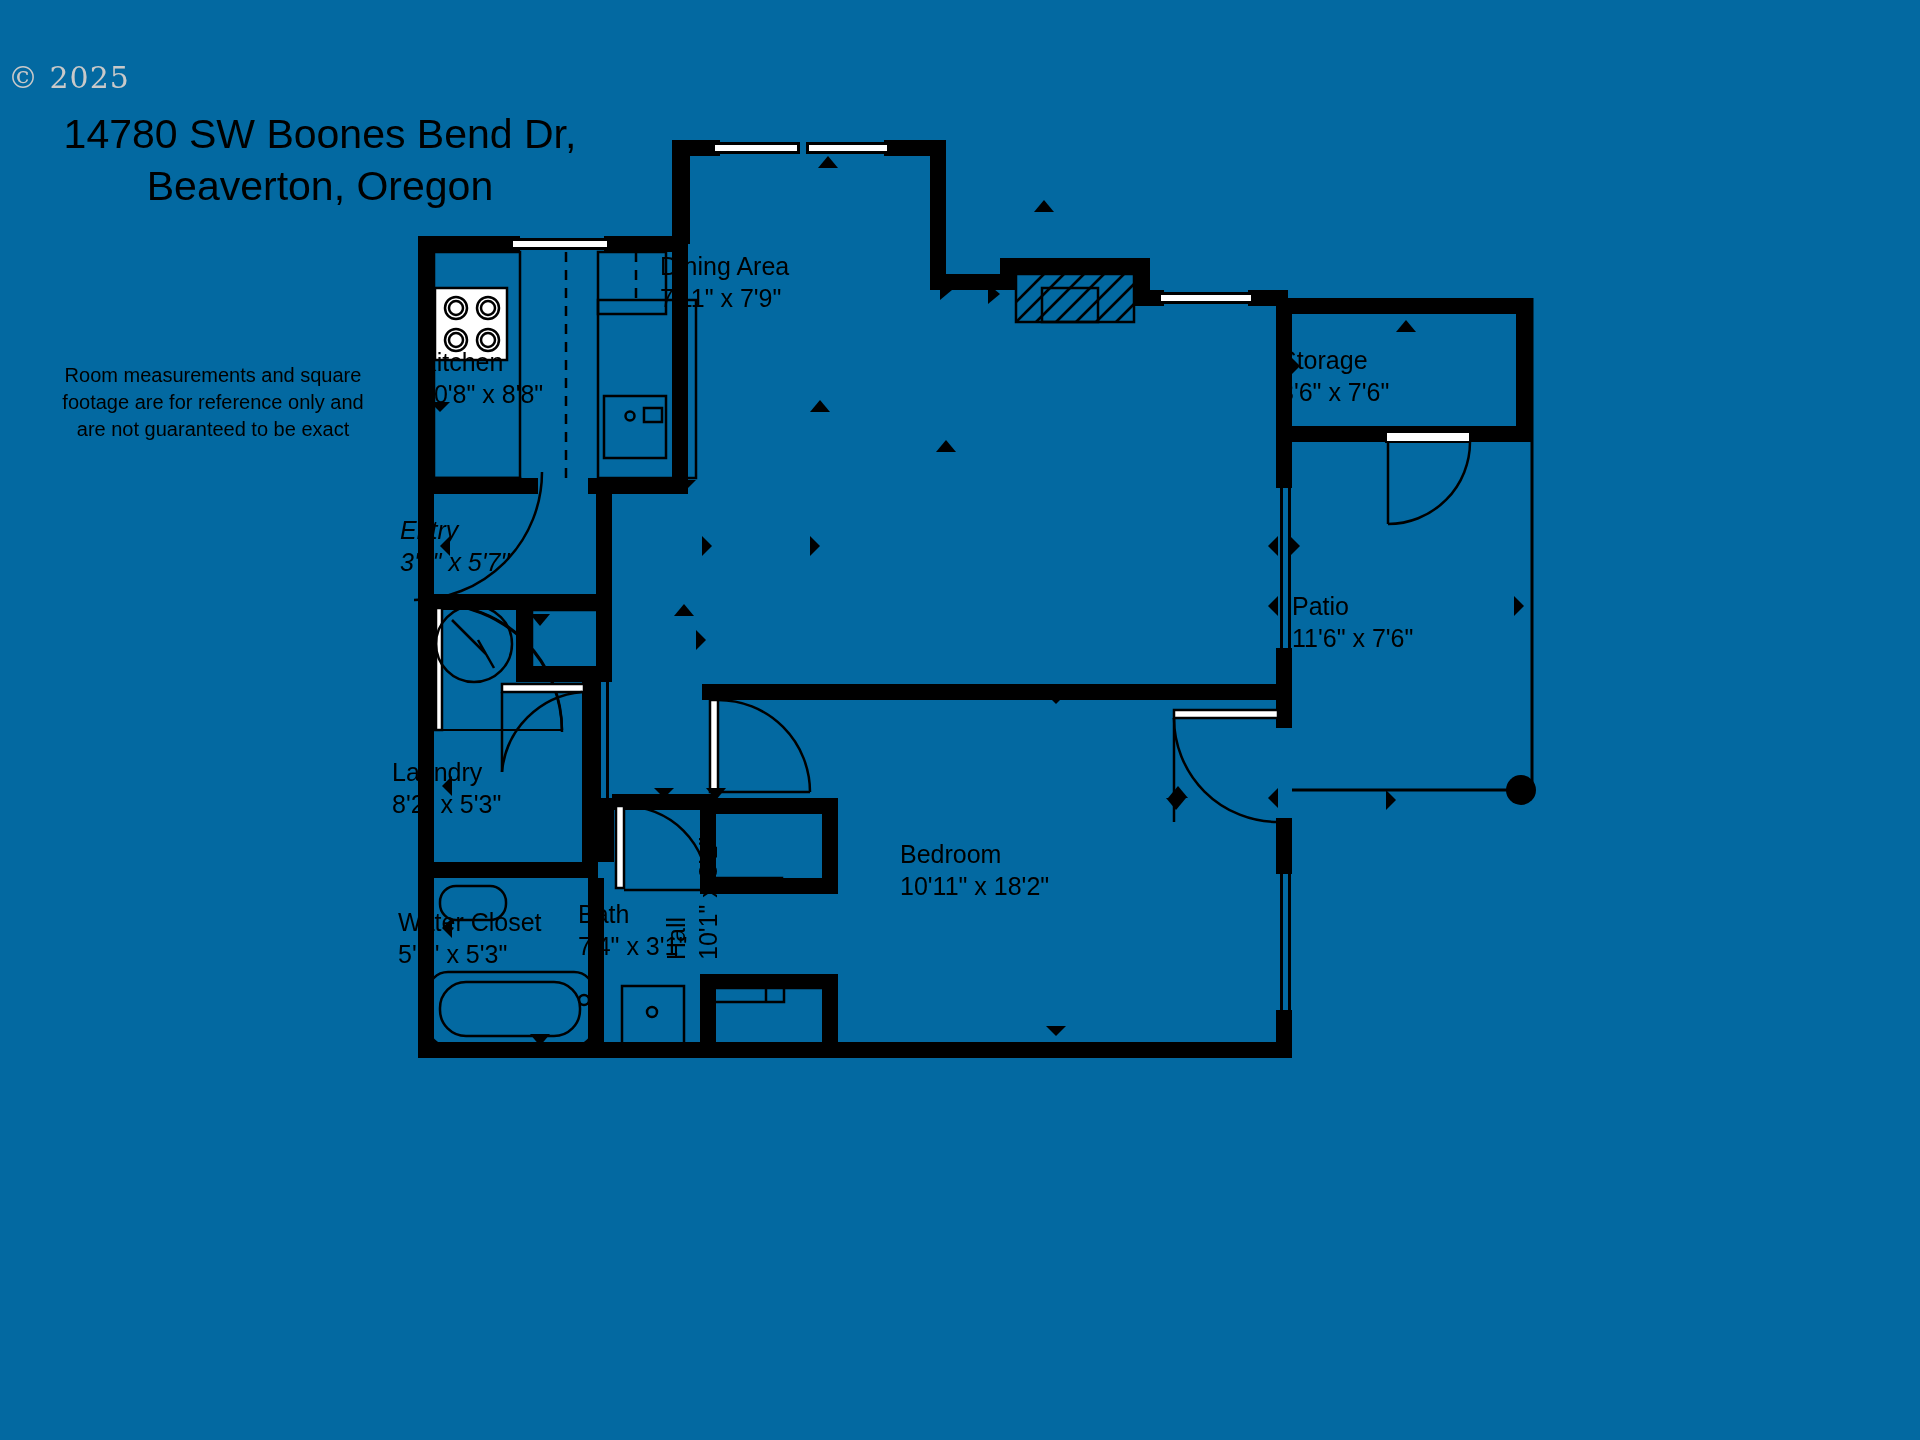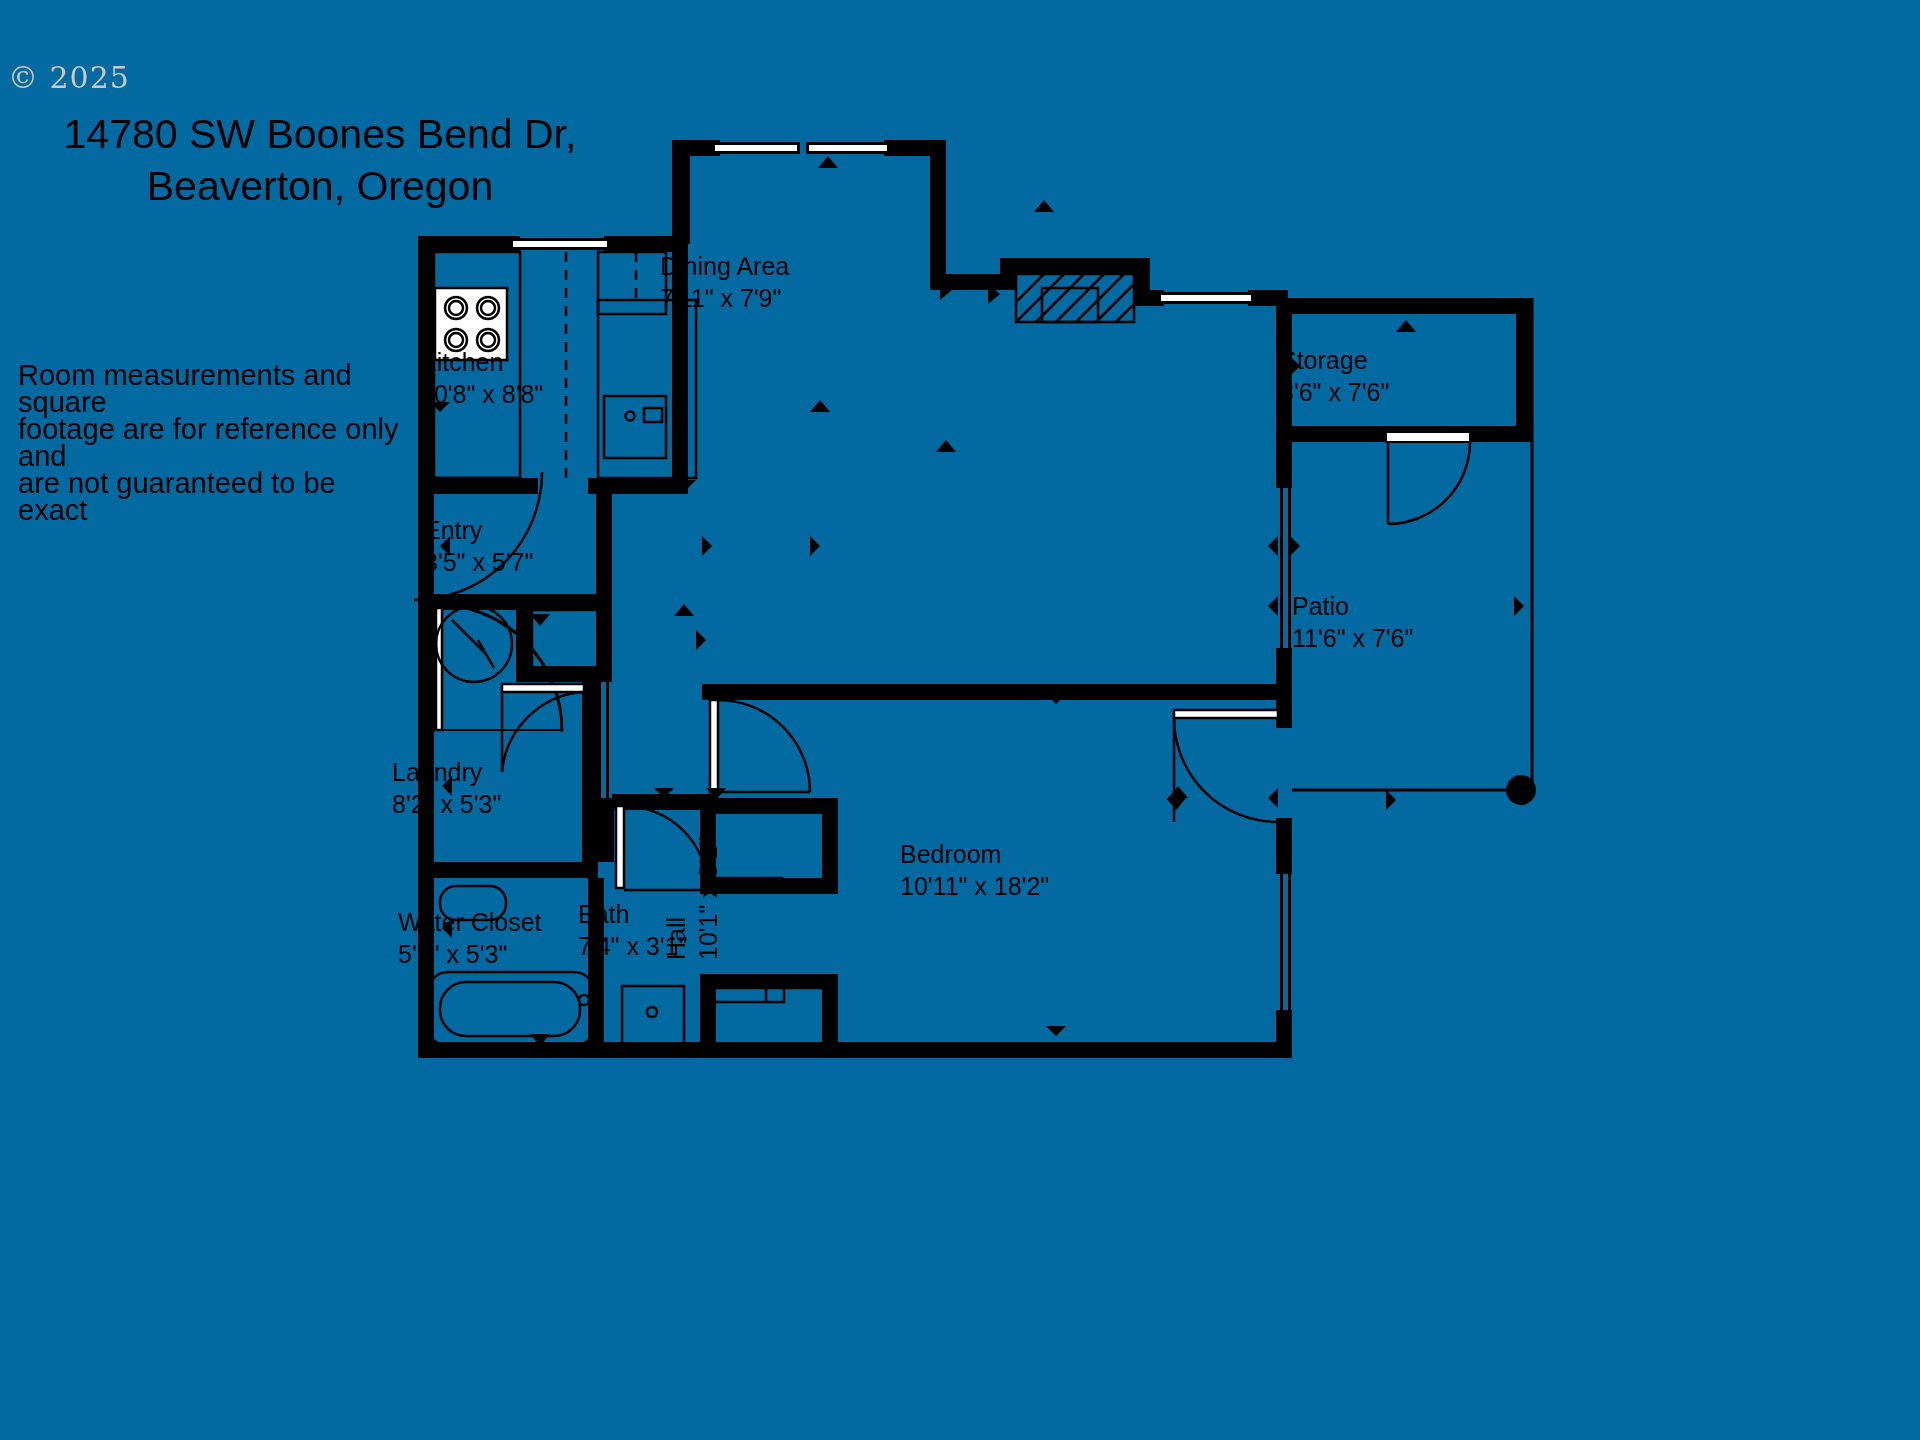--- a/index.html
+++ b/index.html
@@ -45,21 +45,22 @@
     width: 430px;
     text-align: center;
     font-size: 40px;
     color: #000;
   }
   #disclaimer-block {
     position: absolute;
     left: 18px;
     top: 362px;
     width: 390px;
-    font-size: 29px;
+    text-align: center;
+    font-size: 20px;
     line-height: 27px;
     color: #000;
   }
 
   
   .room-label {
     position: absolute;
     text-align: left;
     color: #000;
     white-space: nowrap;
@@ -370,21 +371,21 @@
     <span class="rname">Kitchen</span>
     <span class="rdim">10'8" x 8'8"</span>
   </div>
 
   <div class="room-label" style="left:1280px; top:344px; width:256px;">
     <span class="rname">Storage</span>
     <span class="rdim">3'6" x 7'6"</span>
   </div>
 
 
-  <div class="room-label" style="left:424px; top:514px; width:278px;">
+  <div class="room-label" style="left:400px; top:514px; width:278px;font-style:italic;">
     <span class="rname">Entry</span>
     <span class="rdim">3'5" x 5'7"</span>
   </div>
 
   <div class="room-label" style="left:1292px; top:590px; width:240px;">
     <span class="rname">Patio</span>
     <span class="rdim">11'6" x 7'6"</span>
   </div>
 
   <div class="rot-label" style="left:660px; top:960px; transform: rotate(-90deg);">

